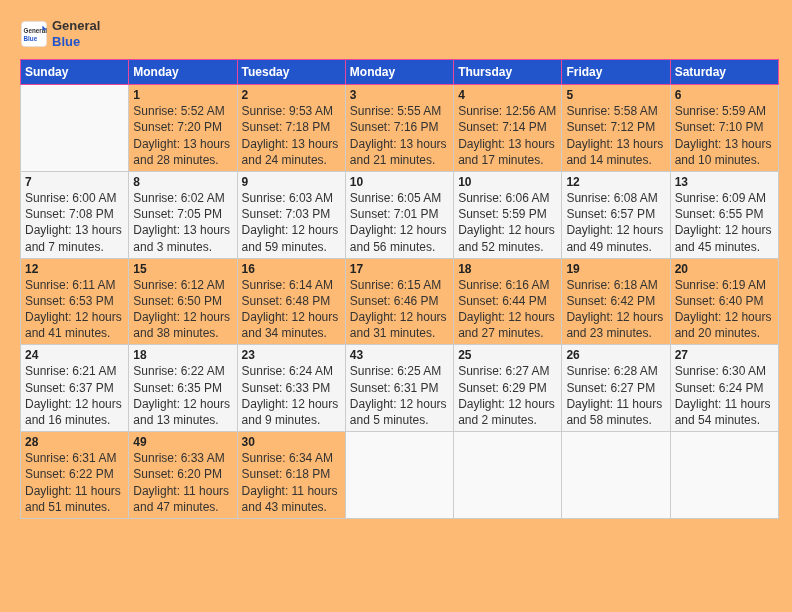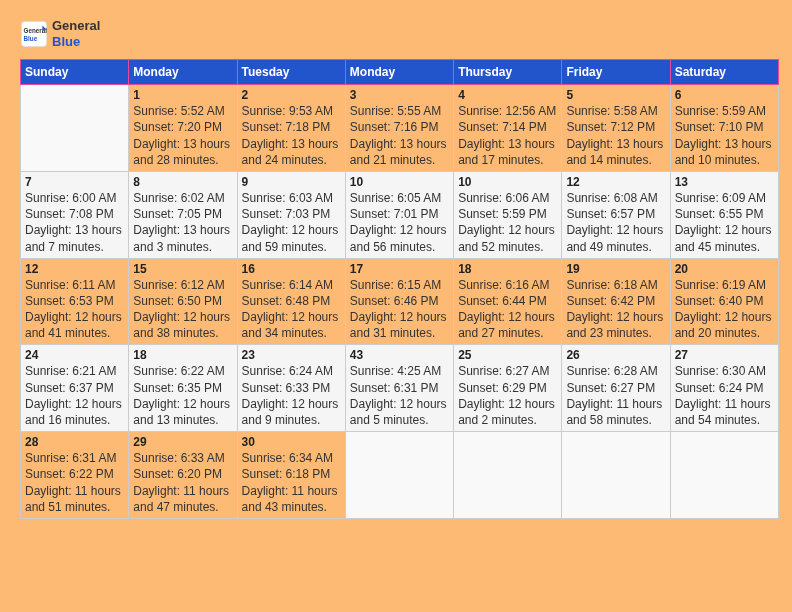--- a/index.html
+++ b/index.html
@@ -285,21 +285,21 @@
           </td>
           <td>
             <span class="day-number">23</span>
             <div class="day-info">Sunrise: 6:24 AM
 Sunset: 6:33 PM
 Daylight: 12 hours
 and 9 minutes.</div>
           </td>
           <td>
             <span class="day-number">43</span>
-            <div class="day-info">Sunrise: 4:25 AM
+            <div class="day-info">Sunrise: 6:25 AM
 Sunset: 6:31 PM
 Daylight: 12 hours
 and 5 minutes.</div>
           </td>
           <td>
             <span class="day-number">25</span>
             <div class="day-info">Sunrise: 6:27 AM
 Sunset: 6:29 PM
 Daylight: 12 hours
 and 2 minutes.</div>
@@ -321,21 +321,21 @@
         </tr>
         <tr>
           <td>
             <span class="day-number">28</span>
             <div class="day-info">Sunrise: 6:31 AM
 Sunset: 6:22 PM
 Daylight: 11 hours
 and 51 minutes.</div>
           </td>
           <td>
-            <span class="day-number">29</span>
+            <span class="day-number">49</span>
             <div class="day-info">Sunrise: 6:33 AM
 Sunset: 6:20 PM
 Daylight: 11 hours
 and 47 minutes.</div>
           </td>
           <td>
             <span class="day-number">30</span>
             <div class="day-info">Sunrise: 6:34 AM
 Sunset: 6:18 PM
 Daylight: 11 hours

